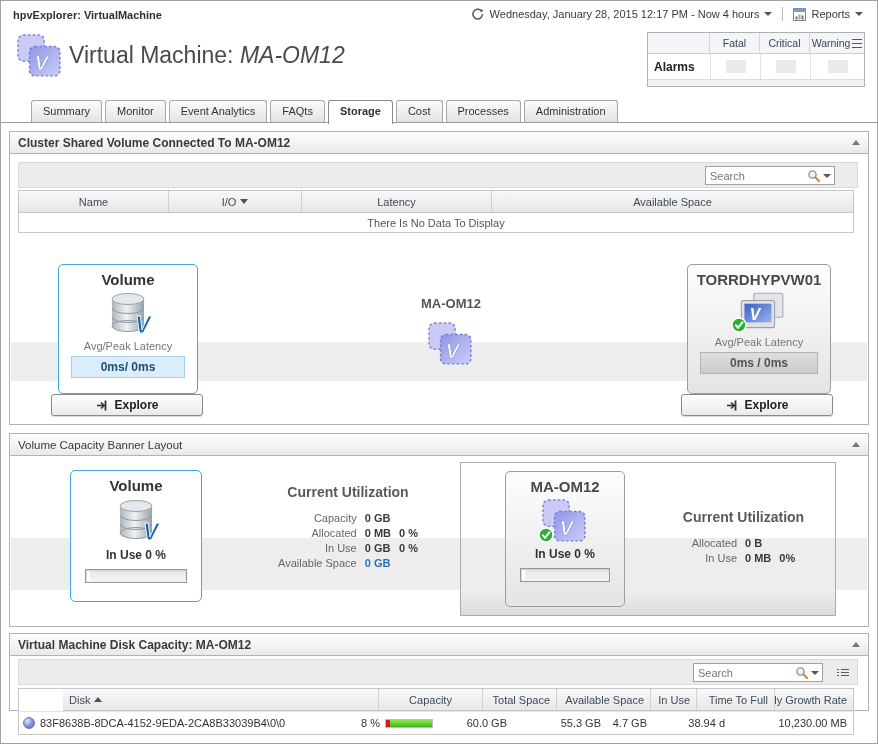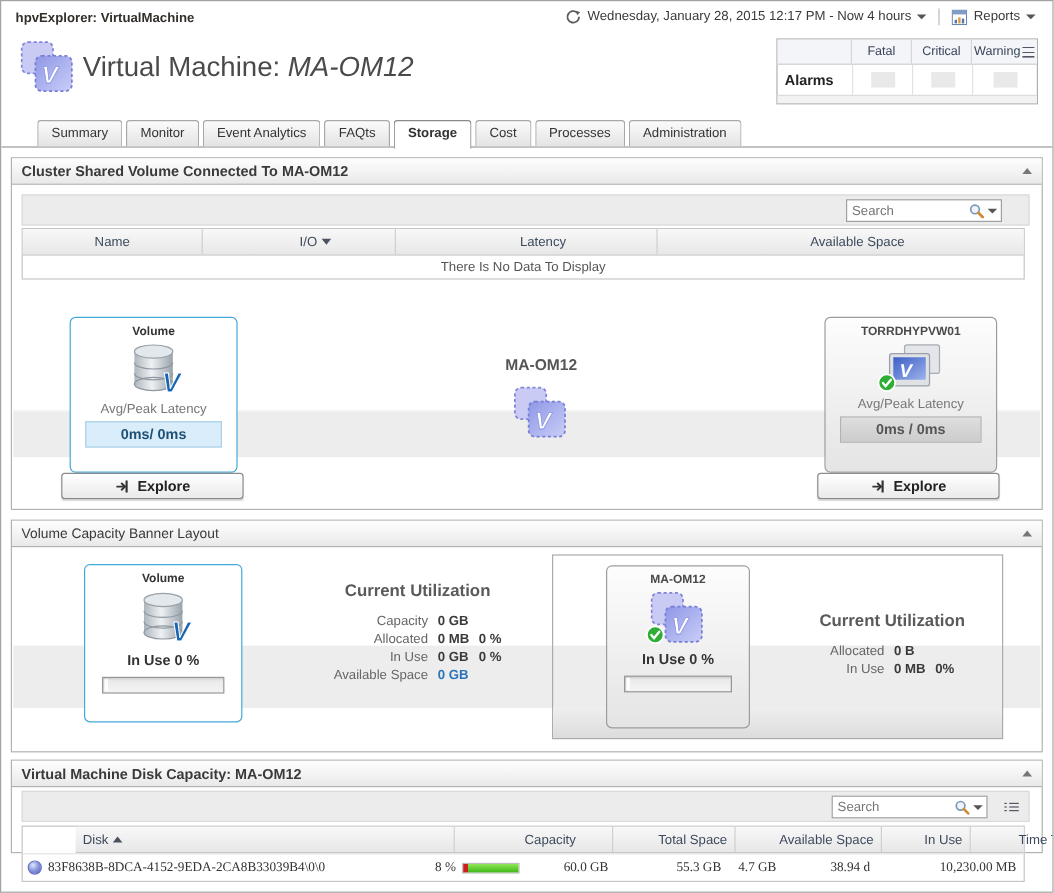--- a/index.html
+++ b/index.html
@@ -44,42 +44,42 @@
   .toolbar{position:absolute;left:8px;right:10px;height:26px;background:#ececec;border:1px solid #dadada;box-sizing:border-box;}
   .searchbox{position:absolute;top:3px;width:130px;height:19px;background:#fff;border:1px solid #a0a0a0;box-sizing:border-box;}
   .searchbox input{position:absolute;left:0;top:0;width:94px;height:17px;border:none;outline:none;
     font-family:inherit;font-size:11px;color:#444;padding:0 0 0 4px;background:transparent;}
   .search-icons{position:absolute;right:3px;top:2px;display:flex;align-items:center;gap:3px;cursor:pointer;}
   .customizer{position:absolute;top:7px;width:12px;height:12px;cursor:pointer;}
   .customizer i{display:block;height:1px;background:#556;margin:2px 0 0 4px;position:relative;}
   .customizer i::before{content:"";position:absolute;left:-4px;top:0;width:2px;height:1px;background:#556;}
   
   .dtable{position:absolute;left:8px;right:14px;border:1px solid #c6c6c6;background:#fff;}
-  .dhead{display:grid;height:21px;background:linear-gradient(#f8f8f8,#e7e7e7);border-bottom:1px solid #c6c6c6;gap:28px;}
+  .dhead{display:grid;height:21px;background:linear-gradient(#f8f8f8,#e7e7e7);border-bottom:1px solid #c6c6c6;}
   .dhead .hc{display:flex;align-items:center;justify-content:center;gap:4px;color:#3d4a5d;font-size:11px;
     border-right:1px solid #cfcfcf;overflow:hidden;white-space:nowrap;cursor:pointer;}
   .dhead .hc:last-child{border-right:none;}
   .dhead .hc.left{justify-content:flex-start;padding-left:6px;}
   .dhead .hc.right{justify-content:flex-end;padding-right:6px;}
   .sort-down{width:0;height:0;border-left:4px solid transparent;border-right:4px solid transparent;border-top:5px solid #49525e;}
   .sort-up{width:0;height:0;border-left:4px solid transparent;border-right:4px solid transparent;border-bottom:5px solid #49525e;}
   .empty-row{height:19px;display:flex;align-items:center;justify-content:center;color:#555;}
   .drow{display:grid;height:22px;border-top:1px solid #e4e4e4;}
   .drow .dc{display:flex;align-items:center;font-size:11px;color:#333;overflow:hidden;white-space:nowrap;}
   .drow .dc.right{justify-content:flex-end;padding-right:6px;}
   .disk-sphere{width:12px;height:12px;border-radius:50%;margin:0 5px 0 4px;flex:0 0 auto;
     background:radial-gradient(circle at 35% 30%,#dfe6fb 0%,#8d9ae0 45%,#4f5cb8 100%);border:1px solid #6b76c4;box-sizing:border-box;}
   .capbar{width:46px;height:7px;margin-left:5px;display:flex;border:1px solid #bdbdbd;box-sizing:content-box;}
   .capbar .used{background:#cc2020;}
   .capbar .free{flex:1;background:linear-gradient(#8ee656,#3fb818);}
   
   .topo{position:absolute;left:1px;right:1px;top:100px;bottom:1px;overflow:hidden;}
   .lane{position:absolute;left:0;right:0;top:110px;height:38px;background:#ededed;border-top:1px solid #f3f3f3;}
   .tile{position:absolute;box-sizing:border-box;border-radius:5px;text-align:center;cursor:pointer;}
-  .tile .t-title{font-weight:bold;font-size:10px;color:#333;margin-top:6px;}
+  .tile .t-title{font-weight:bold;font-size:15px;color:#333;margin-top:6px;}
   .tile .t-metric{font-size:11px;color:#777;margin-top:2px;}
   .tile.blue{border:1px solid #45a8da;background:#fff;}
   .tile.gray{border:1px solid #9d9d9d;background:linear-gradient(#fdfdfd,#e4e4e4);}
   .valbox{margin:4px 12px 0 12px;height:20px;display:flex;align-items:center;justify-content:center;
     font-weight:bold;font-size:12px;text-align:center;}
   .valbox.blue{background:#d9edfa;border:1px solid #a9cfe7;color:#1d4f74;}
   .valbox.gray{background:linear-gradient(#dedede,#cccccc);border:1px solid #b2b2b2;color:#555;}
   .explore-btn{position:absolute;height:22px;box-sizing:border-box;border:1px solid #8a8a8a;border-radius:3px;
     background:linear-gradient(#ffffff,#eaeaea);display:flex;align-items:center;justify-content:center;gap:6px;
     font-weight:bold;font-size:12px;color:#222;cursor:pointer;box-shadow:0 1px 1px rgba(0,0,0,.15);}
@@ -434,21 +434,21 @@
       <div class="hc right">
           <span>In Use</span>
         </div>
       <div class="hc right">
           <span>Time To Full</span>
         </div>
       <div class="hc right">
           <span>Weekly Growth Rate</span>
         </div>
     </div>
-    <div class="drow" style="grid-template-columns:316px 104px 74px 94px 46px 78px 1fr;font-family:Liberation Serif, serif;">
+    <div class="drow" style="grid-template-columns:316px 104px 74px 94px 46px 78px 1fr;">
       <div class="dc">
         <span class="disk-sphere"></span>
         <span>83F8638B-8DCA-4152-9EDA-2CA8B33039B4\0\0</span>
       </div>
       <div class="dc right">
         <span>8 %</span>
         <span class="capbar">
           <span class="used" style="width: 8%;"></span>
             <span class="free"></span>
         </span>

